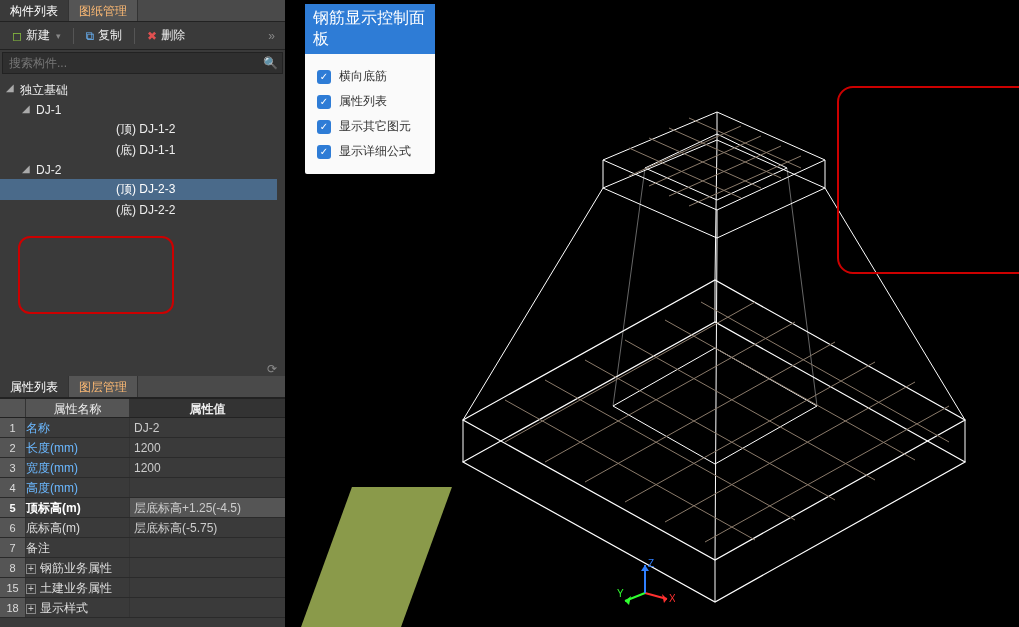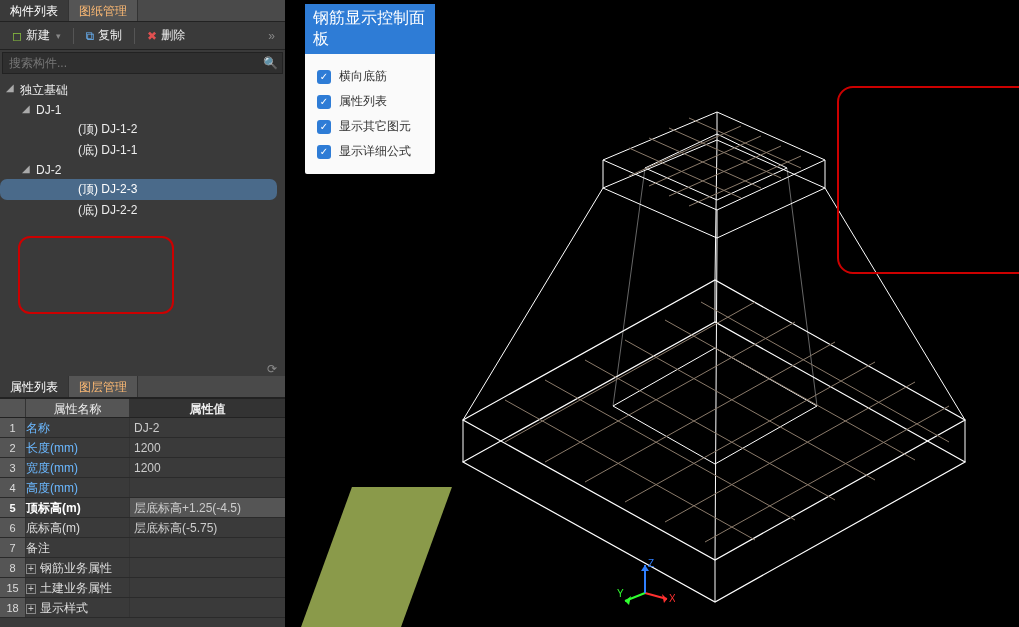--- a/index.html
+++ b/index.html
@@ -13,22 +13,22 @@
 .tb-sep { width: 1px; height: 16px; background: #555; margin: 0 4px; }
 .tb-arrow { color: #888; margin-left: auto; cursor: pointer; padding: 0 4px; }
 .search-bar { display: flex; align-items: center; background: #2f2f2f; border: 1px solid #222; margin: 2px; height: 22px; }
 .search-input { flex: 1; background: transparent; border: none; color: #aaa; padding: 0 6px; outline: none; font-size: 12px; }
 .search-icon-btn { width: 22px; text-align: center; color: #888; cursor: pointer; }
 .tree { flex: 1; overflow: auto; padding: 4px 0; }
 .tree-node { padding: 2px 0 2px 20px; color: #eee; cursor: pointer; white-space: nowrap; position: relative; }
 .tree-node .exp { position: absolute; left: 6px; top: 2px; color: #aaa; font-size: 10px; }
 .tree-node.l1 { padding-left: 36px; }
 .tree-node.l1 .exp { left: 22px; }
-.tree-node.l2 { padding-left: 78px; }
-.tree-node.sel { background: #4a6a8a; color: #fff; margin-right: 8px; border-radius: 7px; }
+.tree-node.l2 { padding-left: 116px; }
+.tree-node.sel { background: #4a6a8a; color: #fff; margin-right: 8px; }
 .red-box { position: absolute; left: 18px; top: 160px; width: 156px; height: 78px; border: 2px solid #cc0000; border-radius: 12px; pointer-events: none; }
 .bottom-section { position: absolute; left: 0; top: 362px; width: 285px; height: 265px; background: #3a3a3a; display: flex; flex-direction: column; }
 .refresh-row { height: 14px; text-align: right; padding-right: 8px; color: #888; cursor: pointer; font-size: 12px; }
 .prop-header { display: flex; background: #555; height: 20px; border-top: 1px solid #222; border-bottom: 1px solid #222; }
 .prop-header div { text-align: center; line-height: 20px; color: #eee; font-size: 12px; }
 .prop-header .c0 { width: 26px; border-right: 1px solid #333; }
 .prop-header .c1 { width: 104px; border-right: 1px solid #333; }
 .prop-header .c2 { flex: 1; background: #333; font-weight: bold; }
 .prop-table { flex: 1; overflow: auto; }
 .prop-row { display: flex; height: 20px; border-bottom: 1px solid #2a2a2a; }

